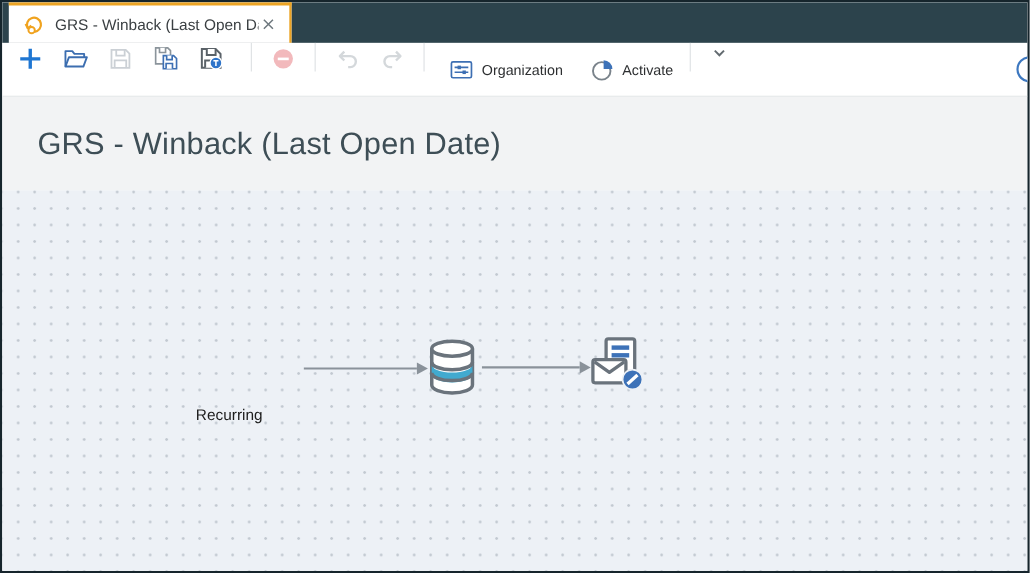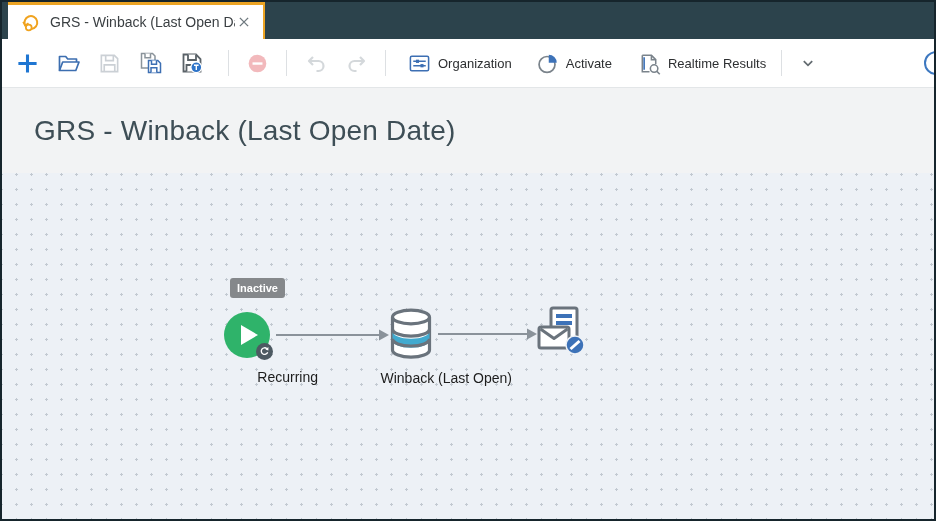--- a/index.html
+++ b/index.html
@@ -13,21 +13,21 @@
   .window{width:936px;height:521px;border:2px solid var(--frame);overflow:hidden;position:relative;background:#fff}
 
   
   .tabbar{height:37px;background:var(--dark);display:flex;align-items:stretch}
   .tab{margin-left:6px;width:257px;background:#fff;border-top:3px solid var(--tab-orange);
        border-right:2px solid var(--tab-orange);display:flex;align-items:center;padding:0 10px 0 12px}
   .tab-title{font-size:14px;color:#3A3F42;flex:1;margin-left:9px;white-space:nowrap;overflow:hidden}
   .tab-close{width:18px;height:18px;display:flex;align-items:center;justify-content:center;cursor:pointer}
 
   
-  .toolbar{height:49px;background:#fff;border-bottom:1px solid #E3E6E8;display:flex;align-items:center;
+  .toolbar{height:49px;background:#fff;border-bottom:1px solid #E3E6E8;display:flex;
            padding-left:13px;position:relative}
   .tbtn{width:25px;height:28px;display:flex;align-items:center;justify-content:center;margin-right:16px;cursor:pointer}
   .tbtn.tight{margin:0 8px}
   .sep{width:1px;height:26px;background:#DDE0E3;margin:0 8px}
   .tool-group{display:flex;align-items:center;margin-left:14px;cursor:pointer}
   .tool-group .lbl{font-size:13px;color:#2D2F31;margin-left:7px;white-space:nowrap}
   .activate-btn{margin-left:12px;width:178px;height:22px;background:var(--orange);color:#fff;border:none;
                 border-radius:2px;font-size:13px;font-weight:700;font-family:"Liberation Sans",sans-serif;cursor:pointer}
   .chevron{margin-left:9px;width:18px;height:18px;display:flex;align-items:center;justify-content:center;cursor:pointer}
   .help-circle{position:absolute;right:-14px;top:12px;width:24px;height:24px;border:2px solid #3D78C0;border-radius:50%;background:#fff}
@@ -41,21 +41,21 @@
           background-image:radial-gradient(circle,var(--dot) 1px,transparent 1.4px);
           background-size:15px 15px;background-position:7px 9px}
   .node{position:absolute}
   .node-circle{width:46px;height:46px;border-radius:50%;background:var(--green);position:relative;
                display:flex;align-items:center;justify-content:center;cursor:pointer}
   .node-circle svg.play{margin-left:5px}
   .mini-badge{position:absolute;right:-3px;bottom:-2px;width:17px;height:17px;border-radius:50%;
               background:#4D5A62;display:flex;align-items:center;justify-content:center}
   .tooltip{position:absolute;left:6px;top:-34px;background:var(--tip-gray);color:#fff;font-size:11px;
            font-weight:600;padding:4px 7px;border-radius:3px;white-space:nowrap}
-  .node-label{position:absolute;font-size:14px;color:#1D1D1D;text-align:right;white-space:nowrap}
+  .node-label{position:absolute;font-size:14px;color:#1D1D1D;text-align:left;white-space:nowrap}
   .arrow{position:absolute}
 </style>
 </head>
 <body>
 
 <div class="window">
 
   <div class="tabbar">
     <div class="tab">
       <span style="display:flex">
@@ -165,83 +165,55 @@
     <span class="tool-group" style="margin-left:24px">
       <span style="display:flex">
         <svg width="23" height="23" viewBox="0 0 24 24">
           <circle cx="11.5" cy="13" r="8.3" fill="none" stroke="#7A838B" stroke-width="1.8"></circle>
           <path d="M13.3 11.2V2.9a8.3 8.3 0 0 1 8.3 8.3z" fill="#3D72B8"></path>
         </svg>
       </span>
       <span class="lbl">Activate</span>
     </span>
 
-    <span class="tool-group" style="margin-left:26px">
-      <span style="display:flex">
-        <svg width="23" height="23" viewBox="0 0 24 24" fill="none" stroke="#7A838B" stroke-width="1.6">
-          <path d="M4.5 3.5h9.5l4.5 4.5v4.5"></path>
-            <path d="M14 3.5V8h4.5"></path>
-            <path d="M4.5 3.5v17h7.5"></path>
-          <path d="M6.4 5.5v13" stroke="#3D72B8" stroke-width="1.7"></path>
-          <circle cx="16.8" cy="17.3" r="3.9"></circle>
-            <path d="M19.7 20.2l3 3"></path>
-        </svg>
-      </span>
-      <span class="lbl">Realtime Results</span>
-    </span>
 
     <span class="sep" style="margin-left:15px"></span>
 
 
     <span class="chevron">
       <svg width="14" height="14" viewBox="0 0 16 16" fill="none" stroke="#636B70" stroke-width="2">
           <path d="M3.2 5.8L8 10.6l4.8-4.8"></path>
         </svg>
     </span>
 
     <span class="help-circle"></span>
   </div>
 
   <div class="titlebar">
     <h1>GRS - Winback (Last Open Date)</h1>
   </div>
 
   <div class="canvas">
 
-    <div class="node" style="left:222px;top:139px">
-      <div class="tooltip">Inactive</div>
-      <div class="node-circle">
-        <svg class="play" width="17" height="20" viewBox="0 0 17 20">
-            <polygon points="0,0 17,10 0,20" fill="#fff"></polygon>
-          </svg>
-        <span class="mini-badge">
-          <svg width="11" height="11" viewBox="0 0 16 16" fill="none" stroke="#fff" stroke-width="2">
-            <path d="M12.6 9.2A4.8 4.8 0 1 1 11.5 4"></path>
-            <polygon points="13.6,1.6 13.6,6.4 9.4,5.2" fill="#fff" stroke="none"></polygon>
-          </svg>
-        </span>
-      </div>
-    </div>
     <div class="node-label" style="left:176px;top:196px;width:140px">Recurring</div>
 
     <svg class="arrow" style="left:274px;top:154px" width="114" height="16">
       <line x1="0" y1="8" x2="103" y2="8" stroke="#8A929A" stroke-width="2"></line>
       <polygon points="103,2.5 113,8 103,13.5" fill="#8A929A"></polygon>
     </svg>
 
     <div class="node" style="left:386px;top:135px">
       <svg width="46" height="52" viewBox="0 0 46 52">
         <path d="M4.5 9v33c0 4 8.3 7.2 18.5 7.2s18.5-3.2 18.5-7.2V9" fill="#fff" stroke="#6A737C" stroke-width="3.2" stroke-linejoin="round"></path>
         <path d="M4.5 23.5c0 4 8.3 7.2 18.5 7.2s18.5-3.2 18.5-7.2v9c0 4-8.3 7.2-18.5 7.2s-18.5-3.2-18.5-7.2z" fill="#41AACF"></path>
         <path d="M4.5 21c0 4 8.3 7.2 18.5 7.2S41.5 25 41.5 21" fill="none" stroke="#6A737C" stroke-width="3.2"></path>
         <path d="M4.5 30.8c0 4 8.3 7.2 18.5 7.2s18.5-3.2 18.5-7.2" fill="none" stroke="#6A737C" stroke-width="3.2"></path>
         <ellipse cx="23" cy="9" rx="18.5" ry="6.8" fill="#fff" stroke="#6A737C" stroke-width="3.2"></ellipse>
       </svg>
     </div>
-    <div class="node-label" style="left:310px;top:197px;width:200px">Winback (Last Open)</div>
 
     <svg class="arrow" style="left:436px;top:153px" width="100" height="16">
       <line x1="0" y1="8" x2="89" y2="8" stroke="#8A929A" stroke-width="2"></line>
       <polygon points="89,2.5 99,8 89,13.5" fill="#8A929A"></polygon>
     </svg>
 
     <div class="node" style="left:534px;top:133px">
       <svg width="50" height="50" viewBox="0 0 50 50">
         <rect x="15" y="2" width="26" height="34" rx="2" fill="#fff" stroke="#6A737C" stroke-width="3"></rect>
         <rect x="20" y="8" width="16" height="4" fill="#3D72B8"></rect>

